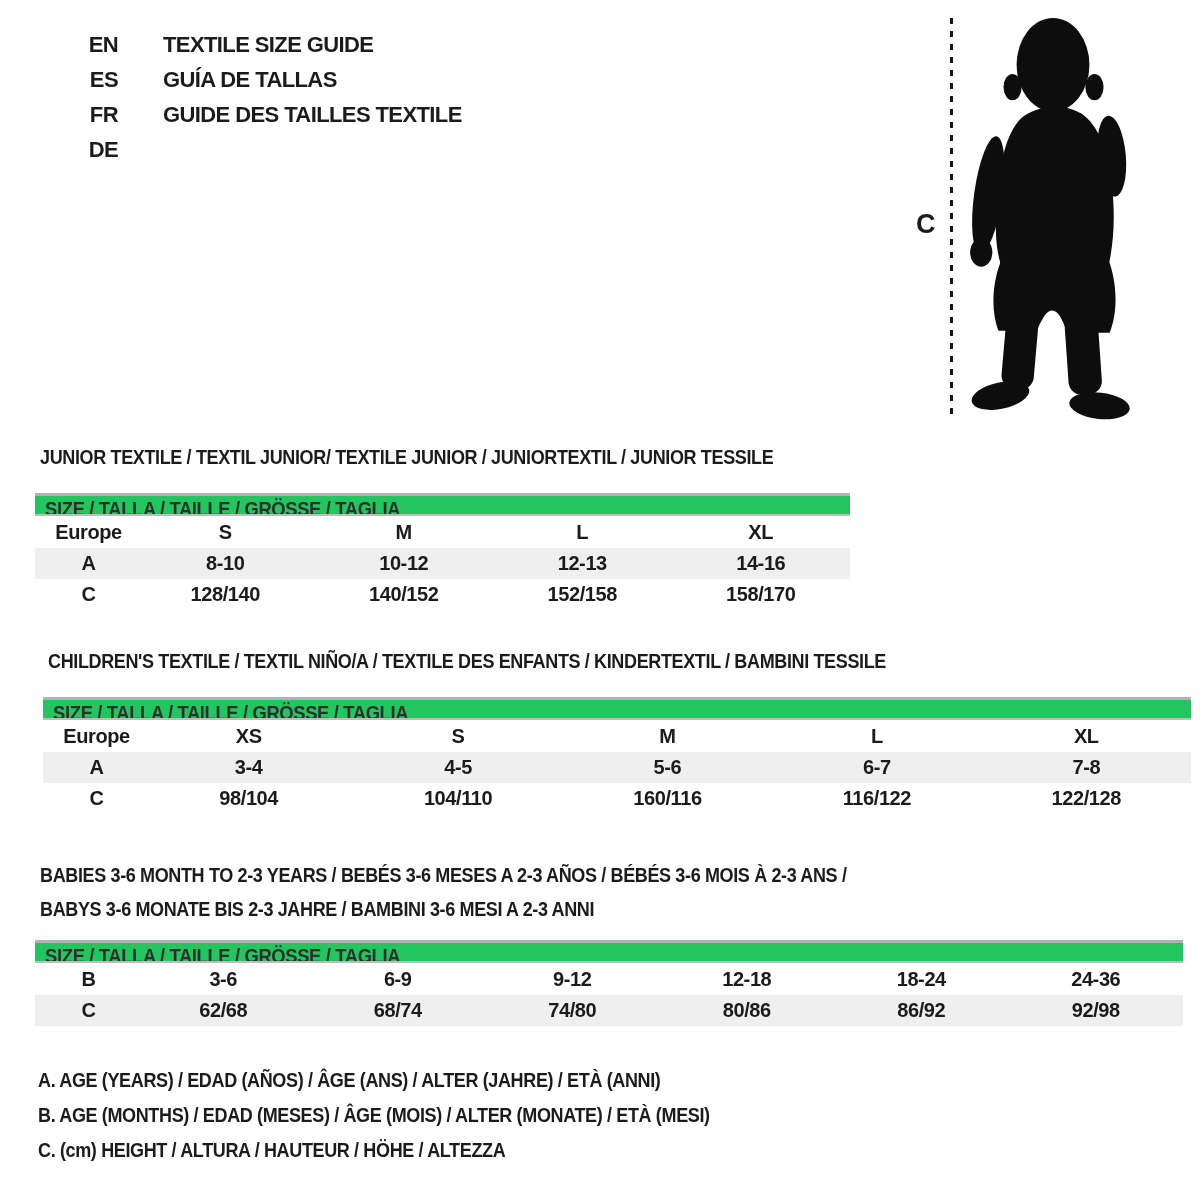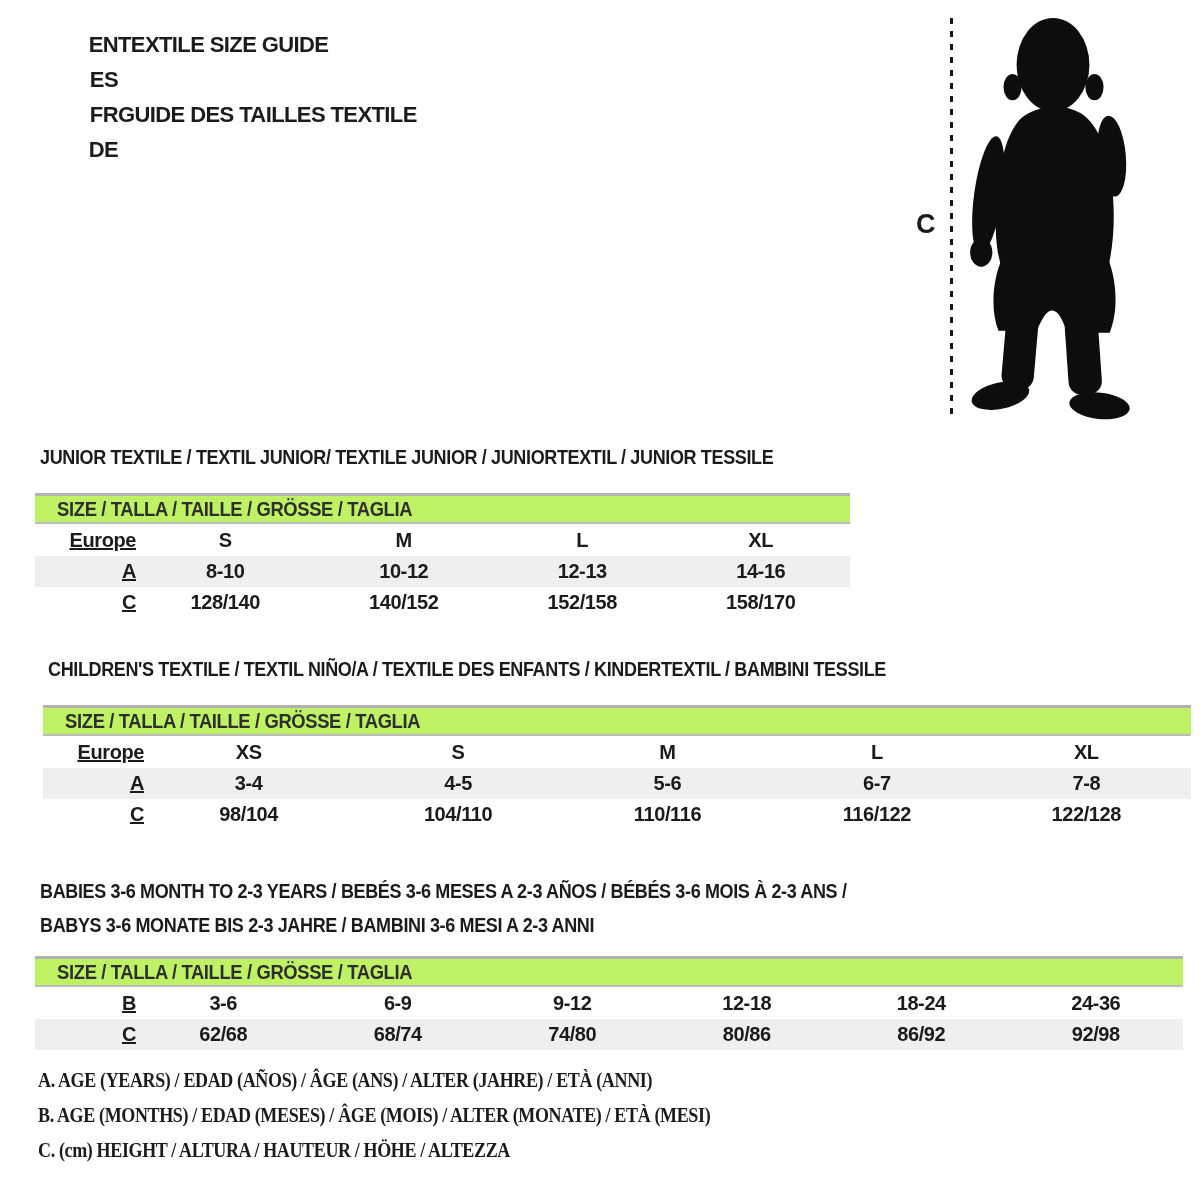--- a/index.html
+++ b/index.html
@@ -5,69 +5,69 @@
   html,body{margin:0;padding:0;}
   body{
     width:1200px;height:1200px;position:relative;overflow:hidden;
     background:#ffffff;color:#1b1b1b;
     font-family:"Liberation Sans",sans-serif;font-weight:700;
   }
   
   .lang{position:absolute;left:40px;top:27px;text-align:right;}
   .lang-row{display:flex;line-height:35px;font-size:22px;letter-spacing:-0.6px;}
   .lang-code{width:78px;flex:0 0 78px;}
-  .lang-title{white-space:nowrap;}
+  .lang-title{white-space:nowrap;margin-left:45px;}
   
   .c-label{position:absolute;left:916px;top:209px;font-size:27px;letter-spacing:-0.5px;}
   .dashline{
     position:absolute;left:950px;top:18px;width:3px;height:400px;
     background:repeating-linear-gradient(to bottom,#161616 0 6px,transparent 6px 13px);
   }
   .toddler{position:absolute;left:960px;top:14px;}
   
   main{position:absolute;left:35px;top:446px;width:1148px;}
   .sec-title{margin-left:5px;font-size:20px;line-height:23px;letter-spacing:-0.4px;
     transform:scaleX(0.9);transform-origin:left top;white-space:nowrap;}
   .sec-babies .sec-title{line-height:34px;}
   .bar{
-    margin-top:24px;height:31px;line-height:27px;box-sizing:border-box;
-    background:#bef264;border-top:3px solid #b2b2b2;border-bottom:2px solid #bdbdbd;
+    margin-top:24px;height:23px;line-height:27px;box-sizing:border-box;
+    background:#22c55e;border-top:3px solid #b2b2b2;border-bottom:2px solid #bdbdbd;
     overflow:hidden;
-    padding-left:12px;
   }
   .sec-babies .bar{margin-top:14px;}
   .bar > span{
     display:inline-block;padding-left:11px;font-size:20px;letter-spacing:-0.4px;
     color:#2e2e2e;transform:scaleX(0.92);transform-origin:left center;white-space:nowrap;
   }
   .sec-junior .bar,.sec-junior table{width:815px;}
   .sec-wide .bar,.sec-wide table{width:1148px;}
   table{border-collapse:collapse;table-layout:fixed;margin-top:1px;}
   td{height:31px;padding:0;text-align:center;font-size:20px;letter-spacing:-0.4px;white-space:nowrap;}
-  td.rowlabel{width:95px;text-align:right;padding-left:6px;text-decoration:underline;}
+  td.rowlabel{width:95px;text-align:center;padding-left:6px;}
   tr.shaded{background:#efefef;}
   .sec-children{margin-top:40px;margin-left:8px;}
   .sec-babies{margin-top:44px;}
   
-  .legend{position:absolute;left:38px;top:1063px;font-family:Liberation Serif, serif;}
+  .legend{position:absolute;left:38px;top:1063px;}
   .legend-line{font-size:20px;line-height:35px;letter-spacing:-0.4px;white-space:nowrap;
     transform:scaleX(0.9);transform-origin:left top;}
 </style>
 </head>
 <body>
 
 <div>
 
   <header class="lang" id="langList">
       <div class="lang-row">
         <span class="lang-code">EN</span>
         <span class="lang-title">TEXTILE SIZE GUIDE</span>
       </div>
       <div class="lang-row">
         <span class="lang-code">ES</span>
+        <span class="lang-title">GUÍA DE TALLAS</span>
       </div>
       <div class="lang-row">
         <span class="lang-code">FR</span>
         <span class="lang-title">GUIDE DES TAILLES TEXTILE</span>
       </div>
       <div class="lang-row">
         <span class="lang-code">DE</span>
       </div>
     </header>
 
@@ -150,21 +150,21 @@
               <td>3-4</td>
               <td>4-5</td>
               <td>5-6</td>
               <td>6-7</td>
               <td>7-8</td>
             </tr>
             <tr>
               <td class="rowlabel">C</td>
               <td>98/104</td>
               <td>104/110</td>
-              <td>110/116</td>
+              <td>160/116</td>
               <td>116/122</td>
               <td>122/128</td>
             </tr>
           </tbody>
         </table>
     </section>
 
     <section class="sec-wide sec-babies">
       <div class="sec-title">
           <div>BABIES 3-6 MONTH TO 2-3 YEARS / BEBÉS 3-6 MESES A 2-3 AÑOS / BÉBÉS 3-6 MOIS À 2-3 ANS /</div>

